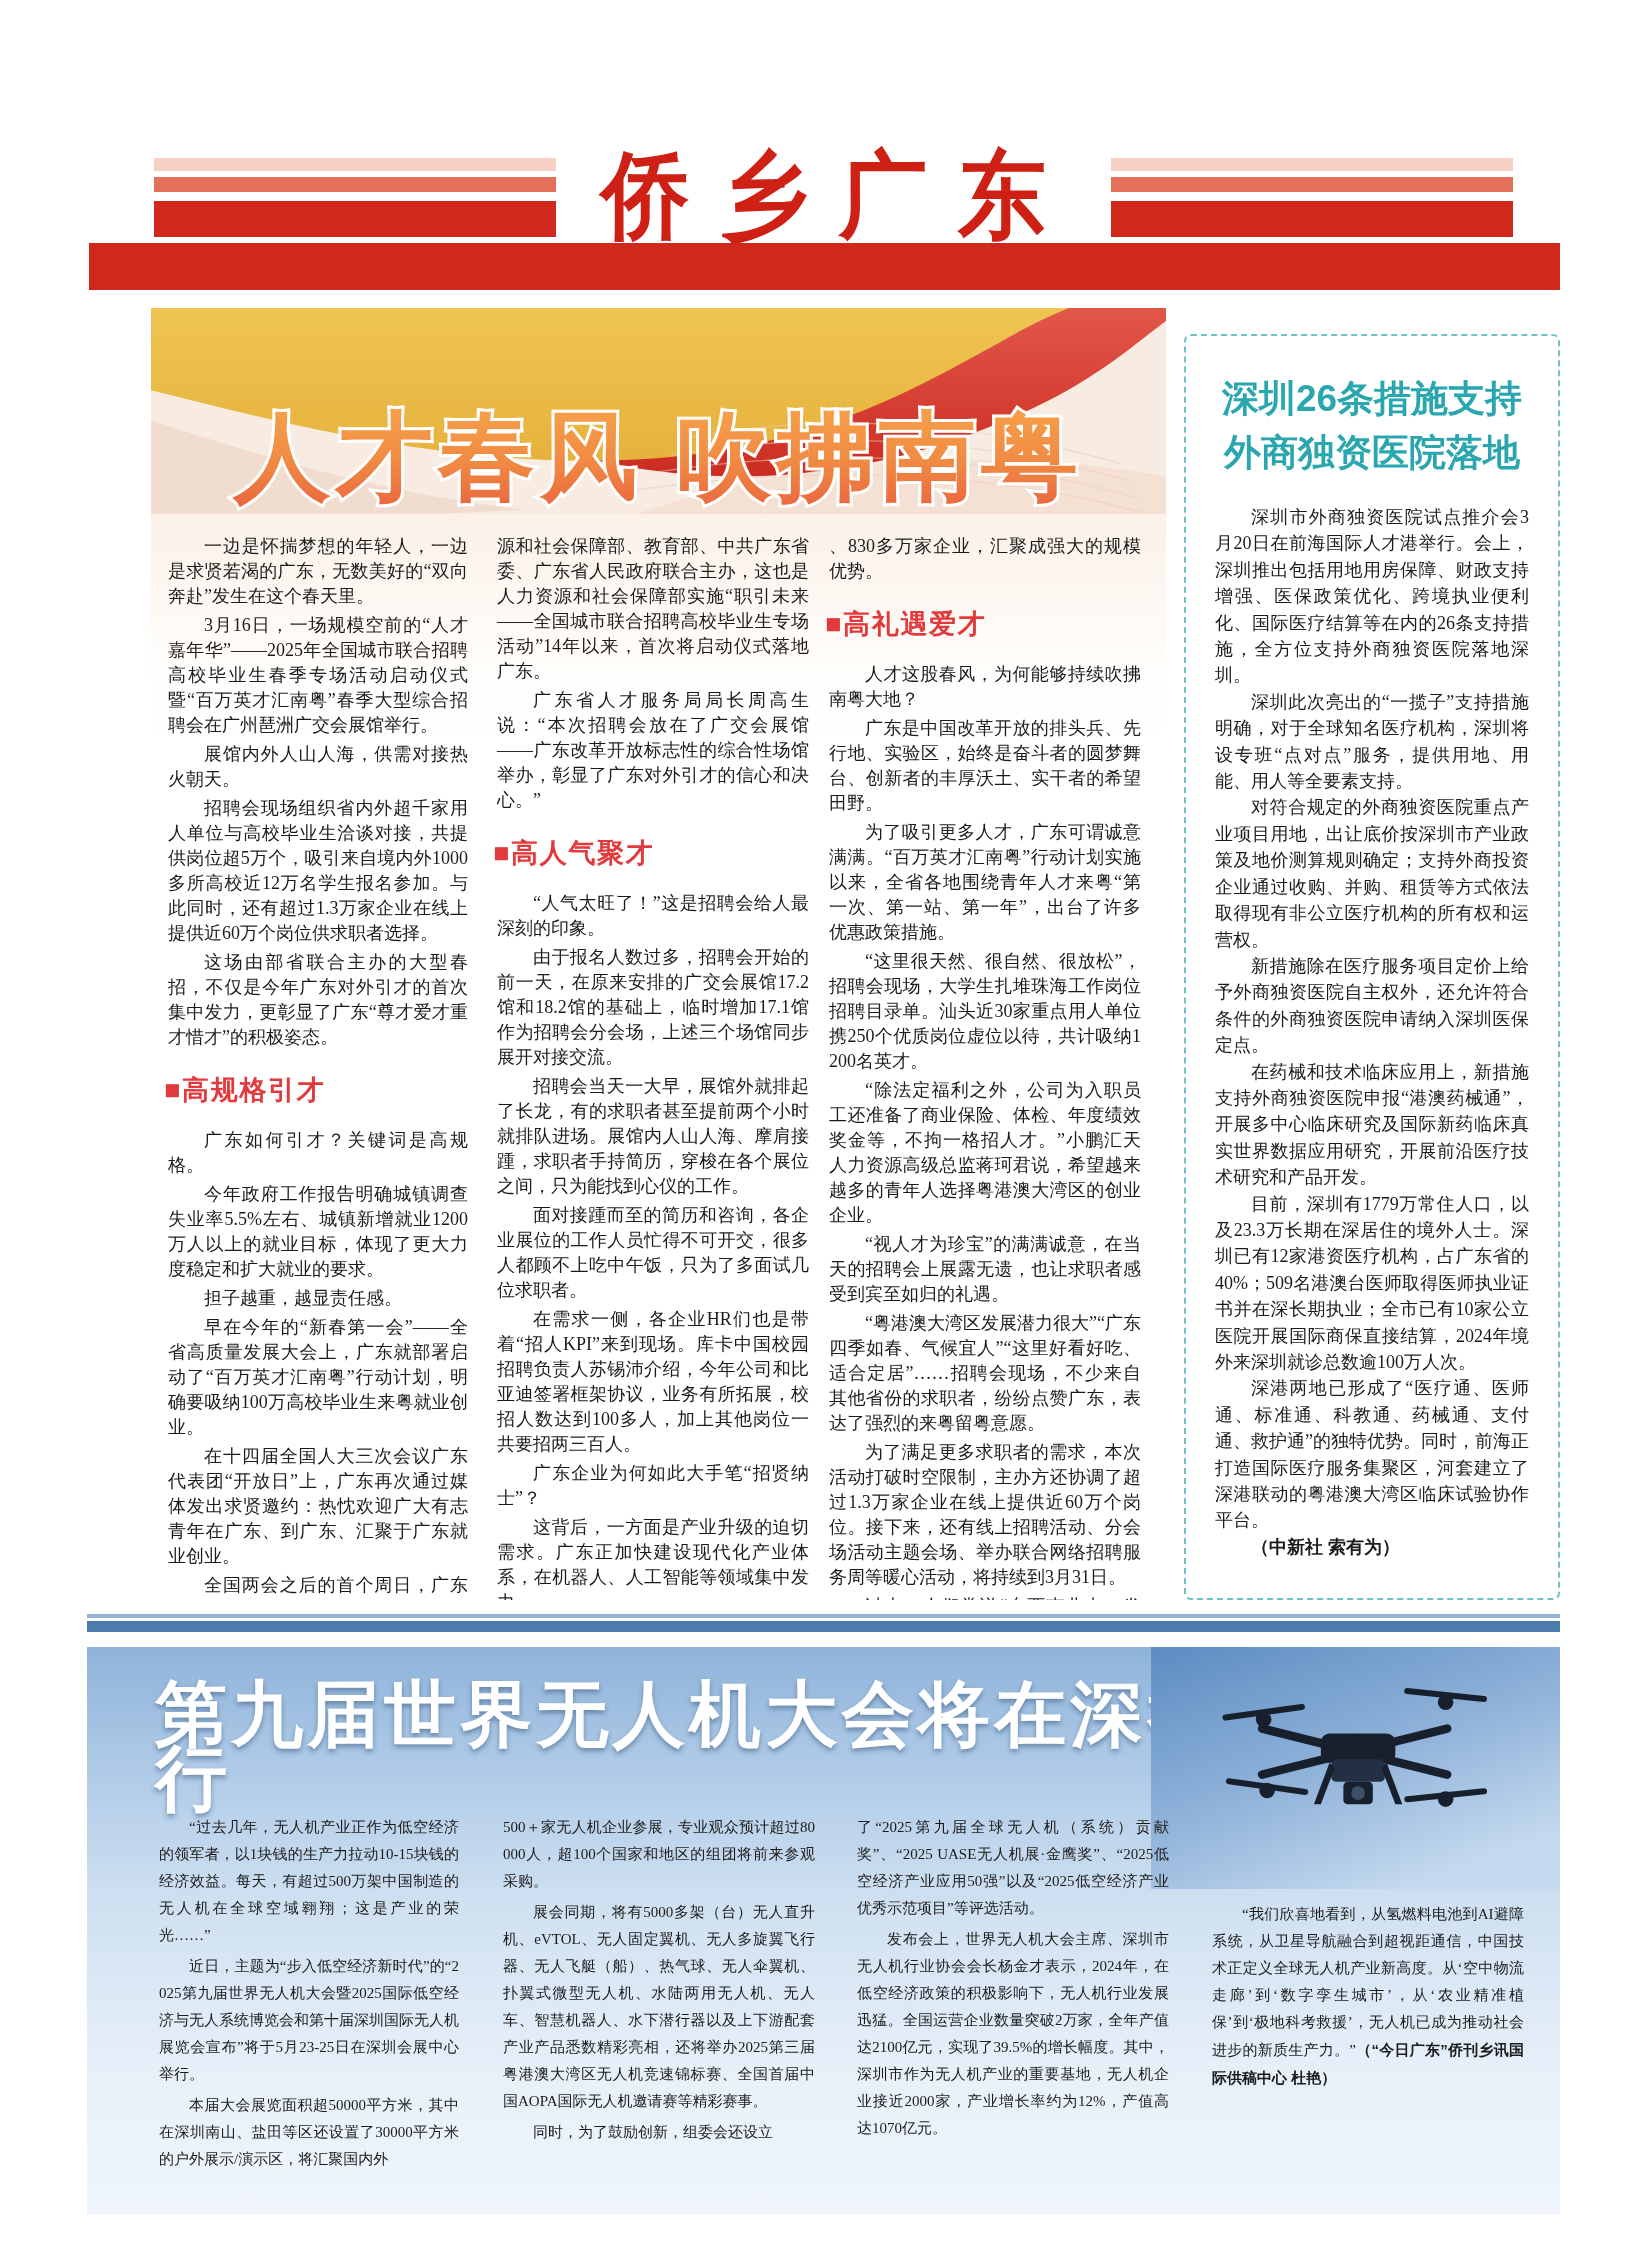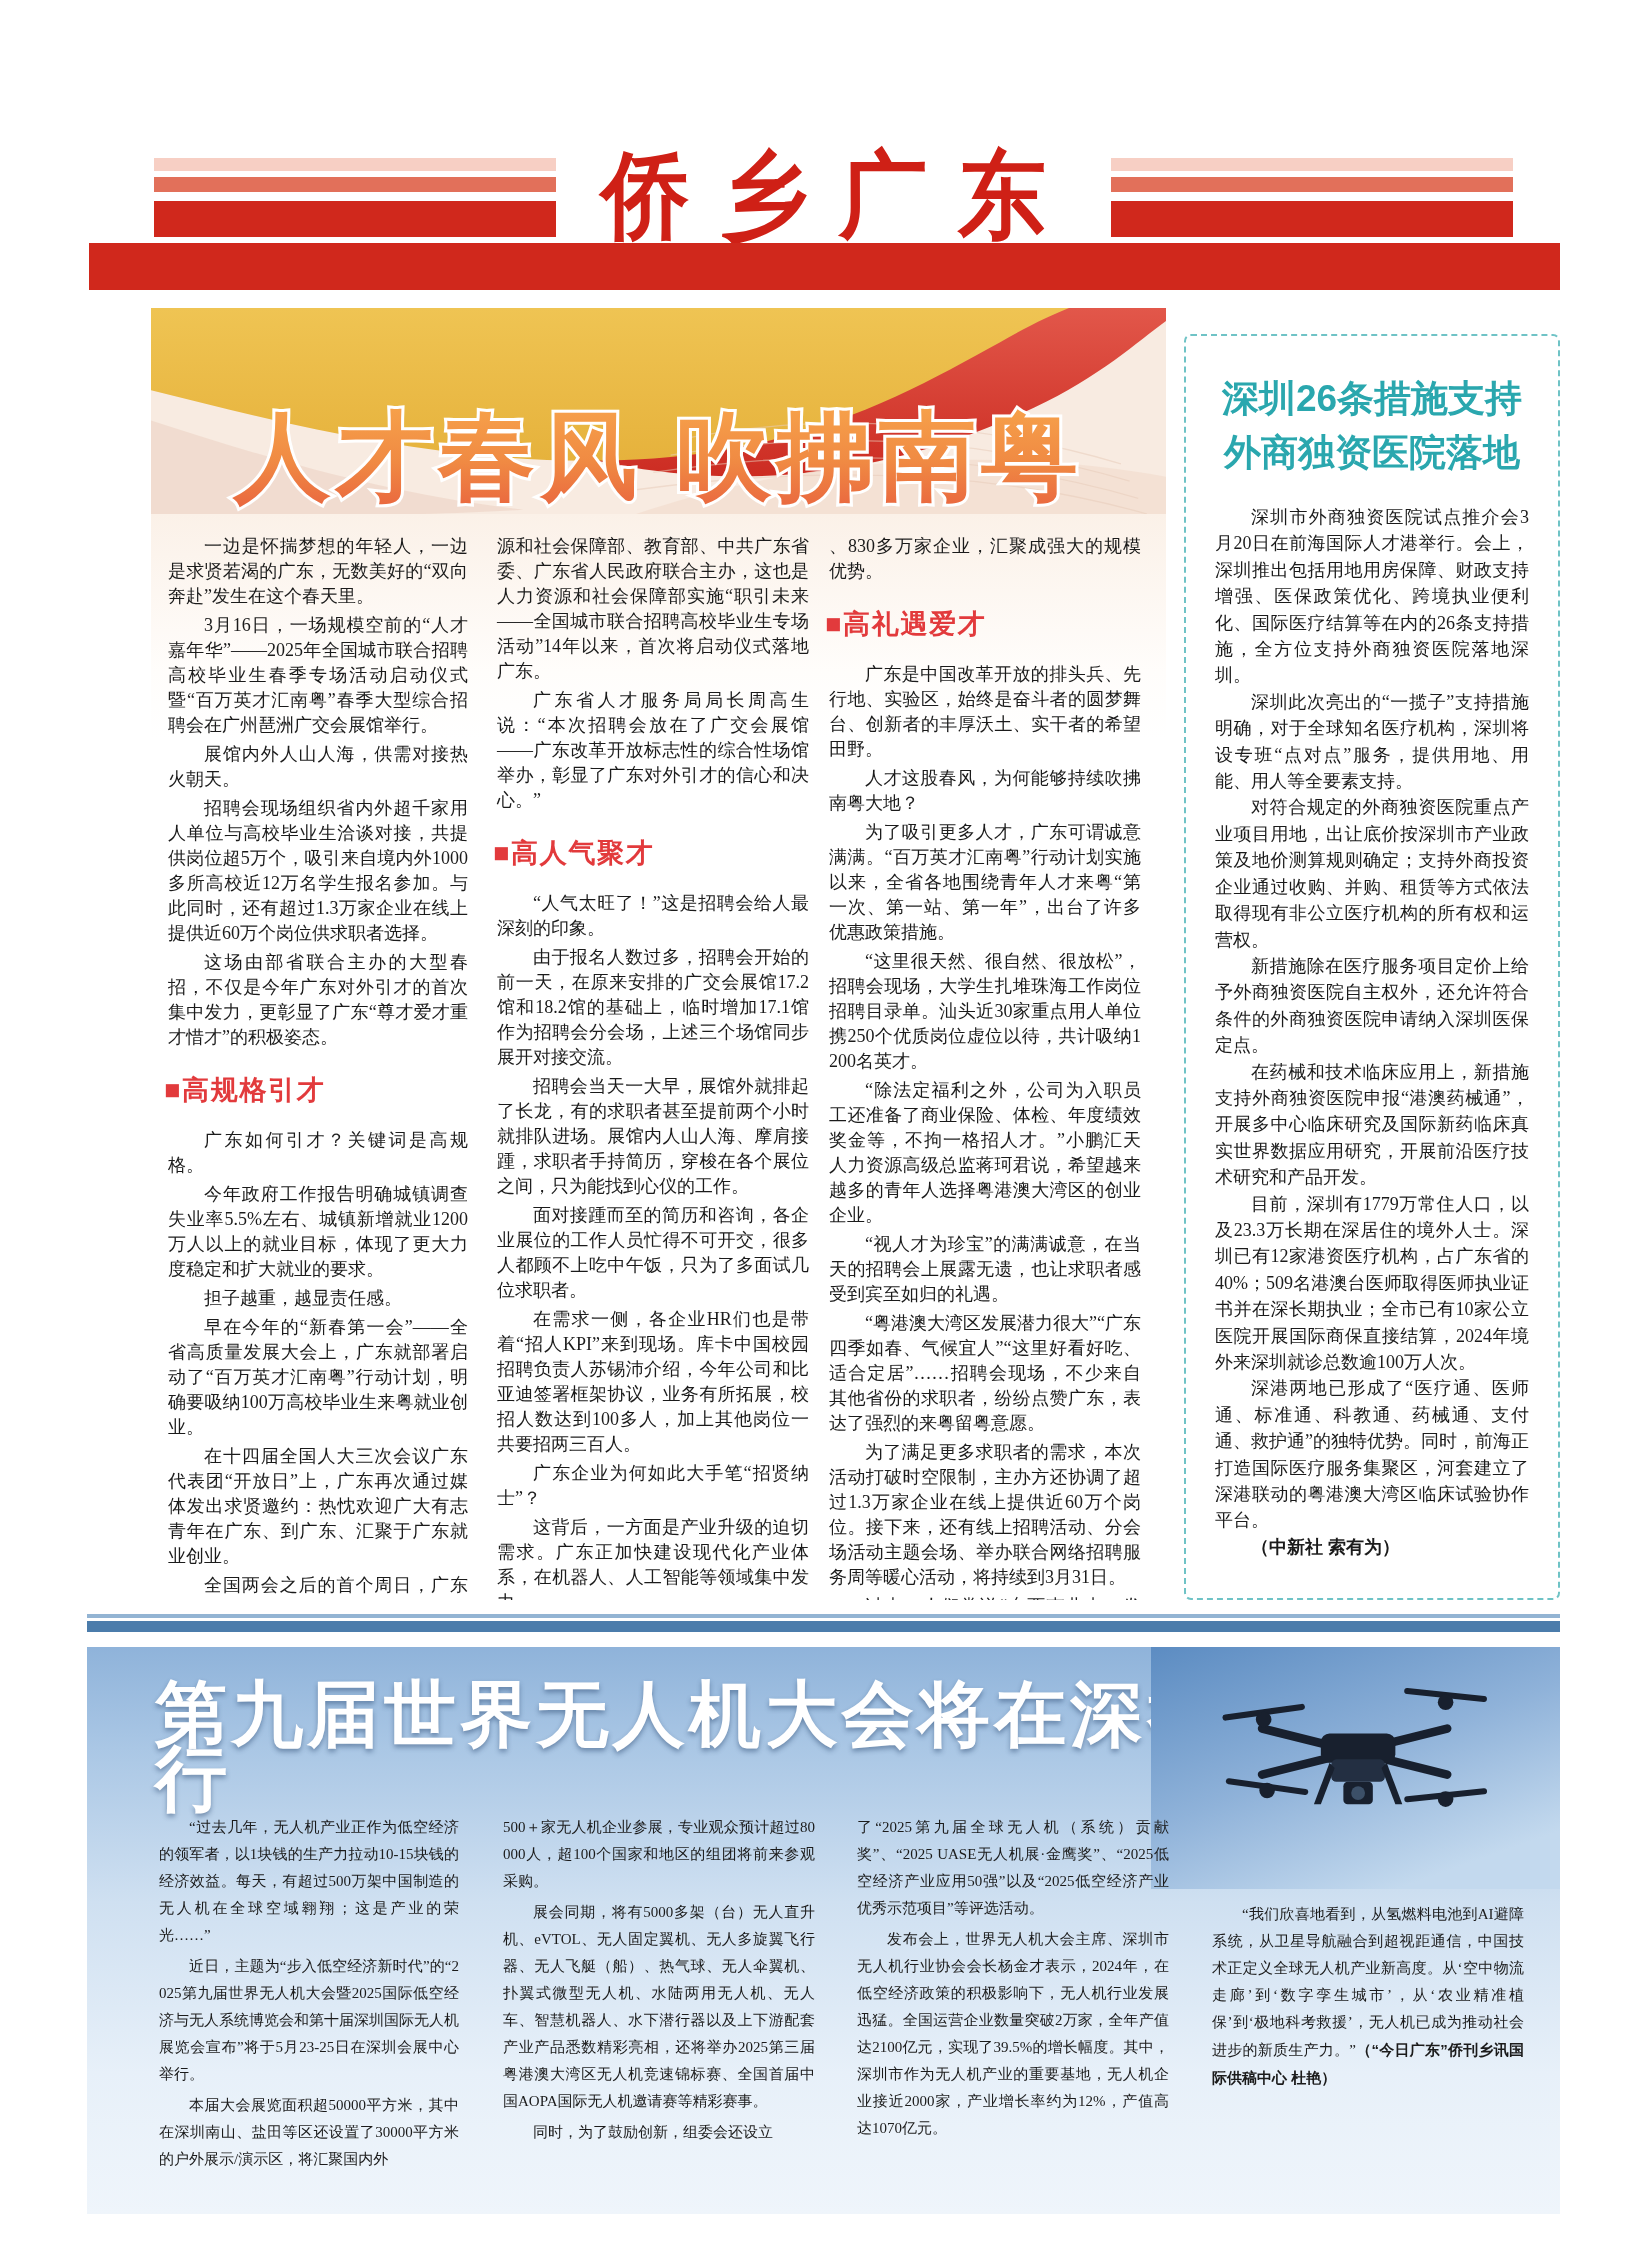--- a/index.html
+++ b/index.html
@@ -124,22 +124,22 @@
     <p>在需求一侧，各企业HR们也是带着“招人KPI”来到现场。库卡中国校园招聘负责人苏锡沛介绍，今年公司和比亚迪签署框架协议，业务有所拓展，校招人数达到100多人，加上其他岗位一共要招两三百人。</p>
     <p>广东企业为何如此大手笔“招贤纳士”？</p>
     <p>这背后，一方面是产业升级的迫切需求。广东正加快建设现代化产业体系，在机器人、人工智能等领域集中发力。</p>
     <p>另一方面，作为全国第一经济大省，广东肩负着稳就业的重任。创造更多创业机遇、就业机会，是广东作为第一经济大省的担当。</p>
 
   </div>
 
   <div class="col main-col" style="left:825px;top:530px;width:320px;height:1070px;">
     <p class="cont">、830多万家企业，汇聚成强大的规模优势。</p>
     <p class="subhead">■高礼遇爱才</p>
+    <p>人才这股春风，为何能够持续吹拂南粤大地？</p>
     <p>广东是中国改革开放的排头兵、先行地、实验区，始终是奋斗者的圆梦舞台、创新者的丰厚沃土、实干者的希望田野。</p>
-    <p>人才这股春风，为何能够持续吹拂南粤大地？</p>
     <p>为了吸引更多人才，广东可谓诚意满满。“百万英才汇南粤”行动计划实施以来，全省各地围绕青年人才来粤“第一次、第一站、第一年”，出台了许多优惠政策措施。</p>
     <p>“这里很天然、很自然、很放松”，招聘会现场，大学生扎堆珠海工作岗位招聘目录单。汕头近30家重点用人单位携250个优质岗位虚位以待，共计吸纳1200名英才。</p>
     <p>“除法定福利之外，公司为入职员工还准备了商业保险、体检、年度绩效奖金等，不拘一格招人才。”小鹏汇天人力资源高级总监蒋珂君说，希望越来越多的青年人选择粤港澳大湾区的创业企业。</p>
     <p>“视人才为珍宝”的满满诚意，在当天的招聘会上展露无遗，也让求职者感受到宾至如归的礼遇。</p>
     <p>“粤港澳大湾区发展潜力很大”“广东四季如春、气候宜人”“这里好看好吃、适合定居”……招聘会现场，不少来自其他省份的求职者，纷纷点赞广东，表达了强烈的来粤留粤意愿。</p>
     <p>为了满足更多求职者的需求，本次活动打破时空限制，主办方还协调了超过1.3万家企业在线上提供近60万个岗位。接下来，还有线上招聘活动、分会场活动主题会场、举办联合网络招聘服务周等暖心活动，将持续到3月31日。</p>
     <p>过去，人们常说“东西南北中，发财到广东”，如今，这句口号已升级为“发展到广东”。这里不仅能实现财富梦想，更能让你的才华得到淋漓尽致的施展。</p>
 
   </div>
 

